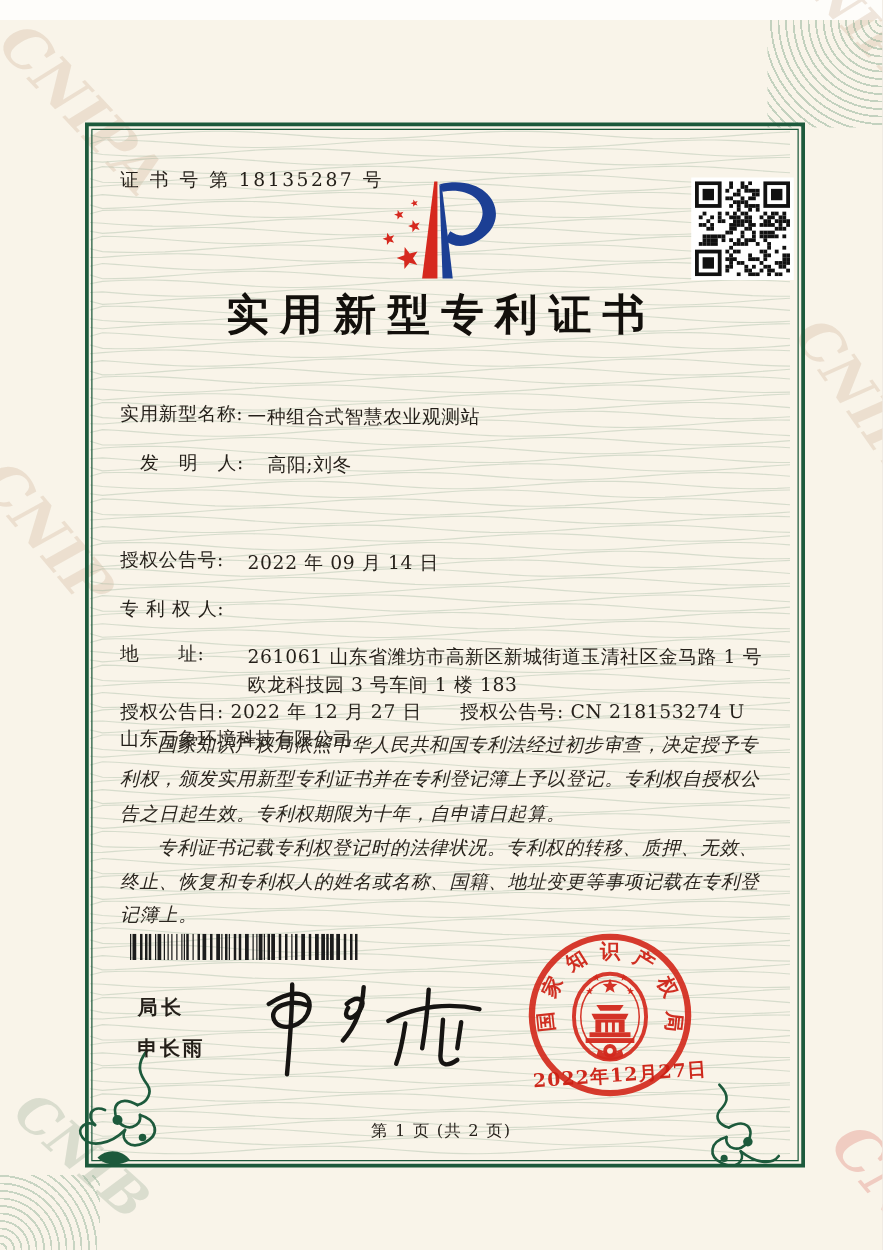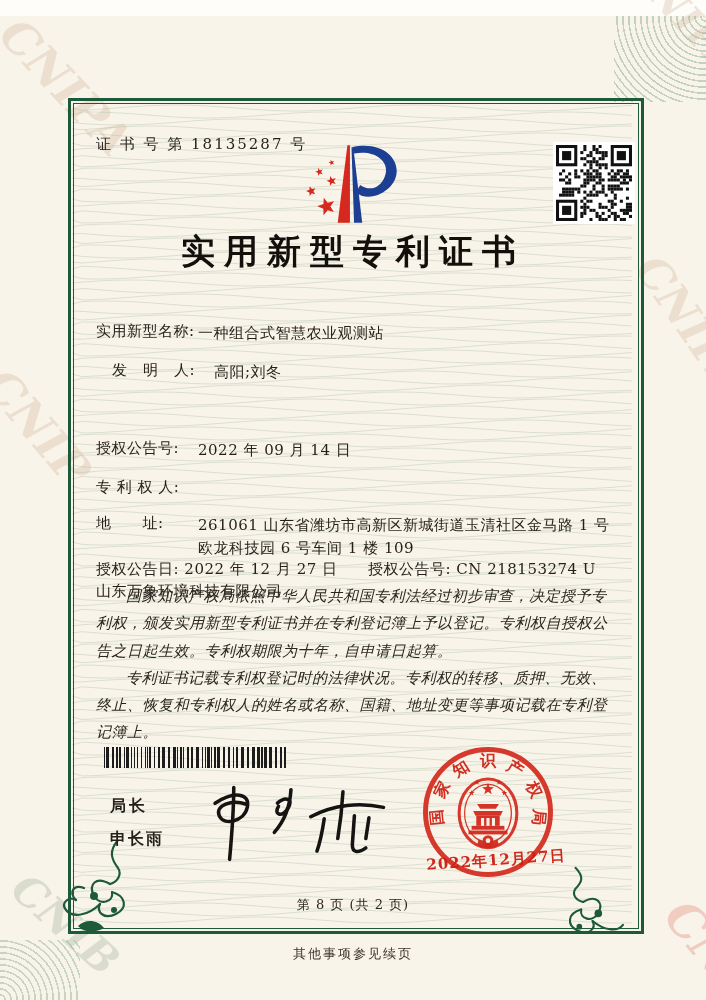--- a/index.html
+++ b/index.html
@@ -449,21 +449,21 @@
     <span class="flabel">授权公告号:</span>
     <span class="fvalue">2022 年 09 月 14 日</span>
   </div>
   <div class="abs frow" style="top:478px;flex-direction:column;">
     <span class="flabel">专 利 权 人:</span>
     <span class="fvalue">山东万象环境科技有限公司</span>
   </div>
   <div class="abs frow" style="top:514px;">
     <span class="flabel">地　　址:</span>
     <span class="fvalue">261061 山东省潍坊市高新区新城街道玉清社区金马路 1 号
-欧龙科技园 6 号车间 1 楼 109</span>
+欧龙科技园 3 号车间 1 楼 183</span>
   </div>
 
   <div class="abs gitem" style="left:96px;top:560px;">
     <span>授权公告日:</span>
     <span>2022 年 12 月 27 日</span>
   </div>
   <div class="abs gitem" style="left:368px;top:560px;">
     <span>授权公告号:</span>
     <span>CN 218153274 U</span>
   </div>
@@ -572,16 +572,15 @@
         <span class="seal-ch" style="transform: rotate(-64deg);">家</span>
         <span class="seal-ch" style="transform: rotate(-32deg);">知</span>
         <span class="seal-ch" style="transform: rotate(0deg);">识</span>
         <span class="seal-ch" style="transform: rotate(32deg);">产</span>
         <span class="seal-ch" style="transform: rotate(64deg);">权</span>
         <span class="seal-ch" style="transform: rotate(96deg);">局</span>
       </div>
   </div>
   <div id="seal-date" class="abs">2022年12月27日</div>
 
-  <div id="page-indicator" class="abs">第 8 页 (共 2 页)</div>
-  <div id="continuation-note" class="abs">其他事项参见续页</div>
+  <div id="page-indicator" class="abs">第 1 页 (共 2 页)</div>
 
 </div>
 
 </body></html>

